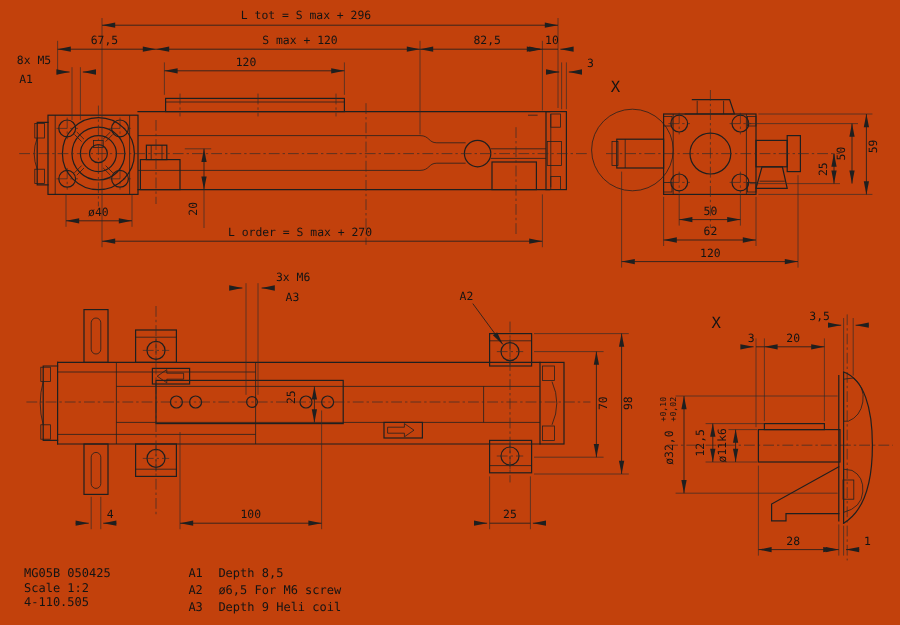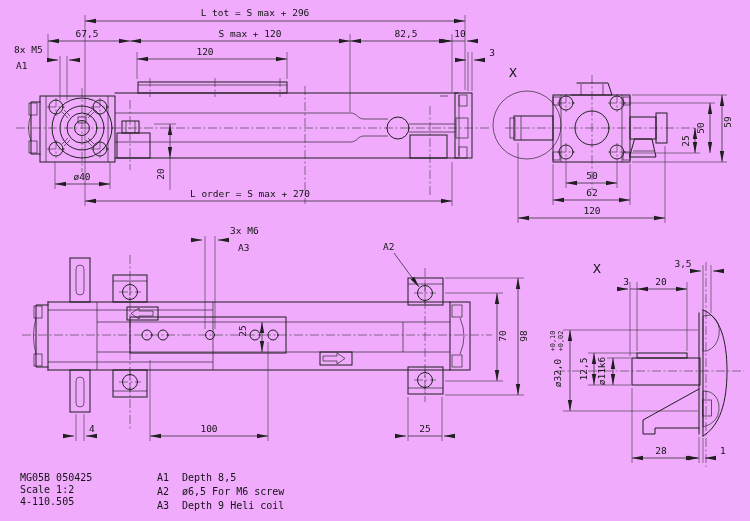--- a/index.html
+++ b/index.html
@@ -1,16 +1,16 @@
 <!DOCTYPE html>
 <html><head>
 <meta charset="utf-8">
 <style>
   html,body{margin:0;padding:0;background:#ddd}
-  .sheet{width:750px;height:521px;background:#f0abfc;position:relative;overflow:hidden}
+  .sheet{width:750px;height:521px;background:#c2410c;position:relative;overflow:hidden}
   svg{display:block}
   .e{stroke:#1f1f1f;stroke-width:1;fill:none;stroke-linecap:square}
   .t{stroke:#1f1f1f;stroke-width:.65;fill:none}
   .d{stroke:#1f1f1f;stroke-width:.7;fill:none}
   .x{stroke:#2b2b2b;stroke-width:.55;fill:none}
   .c{stroke:#2b2b2b;stroke-width:.55;fill:none;stroke-dasharray:9 2.5 2 2.5}
   text{font-family:"DejaVu Sans Mono","Liberation Mono",monospace;font-size:9.5px;fill:#141414}
   .dim{text-anchor:middle}
   .big{font-size:13px}
   .tol{font-size:6.8px}

